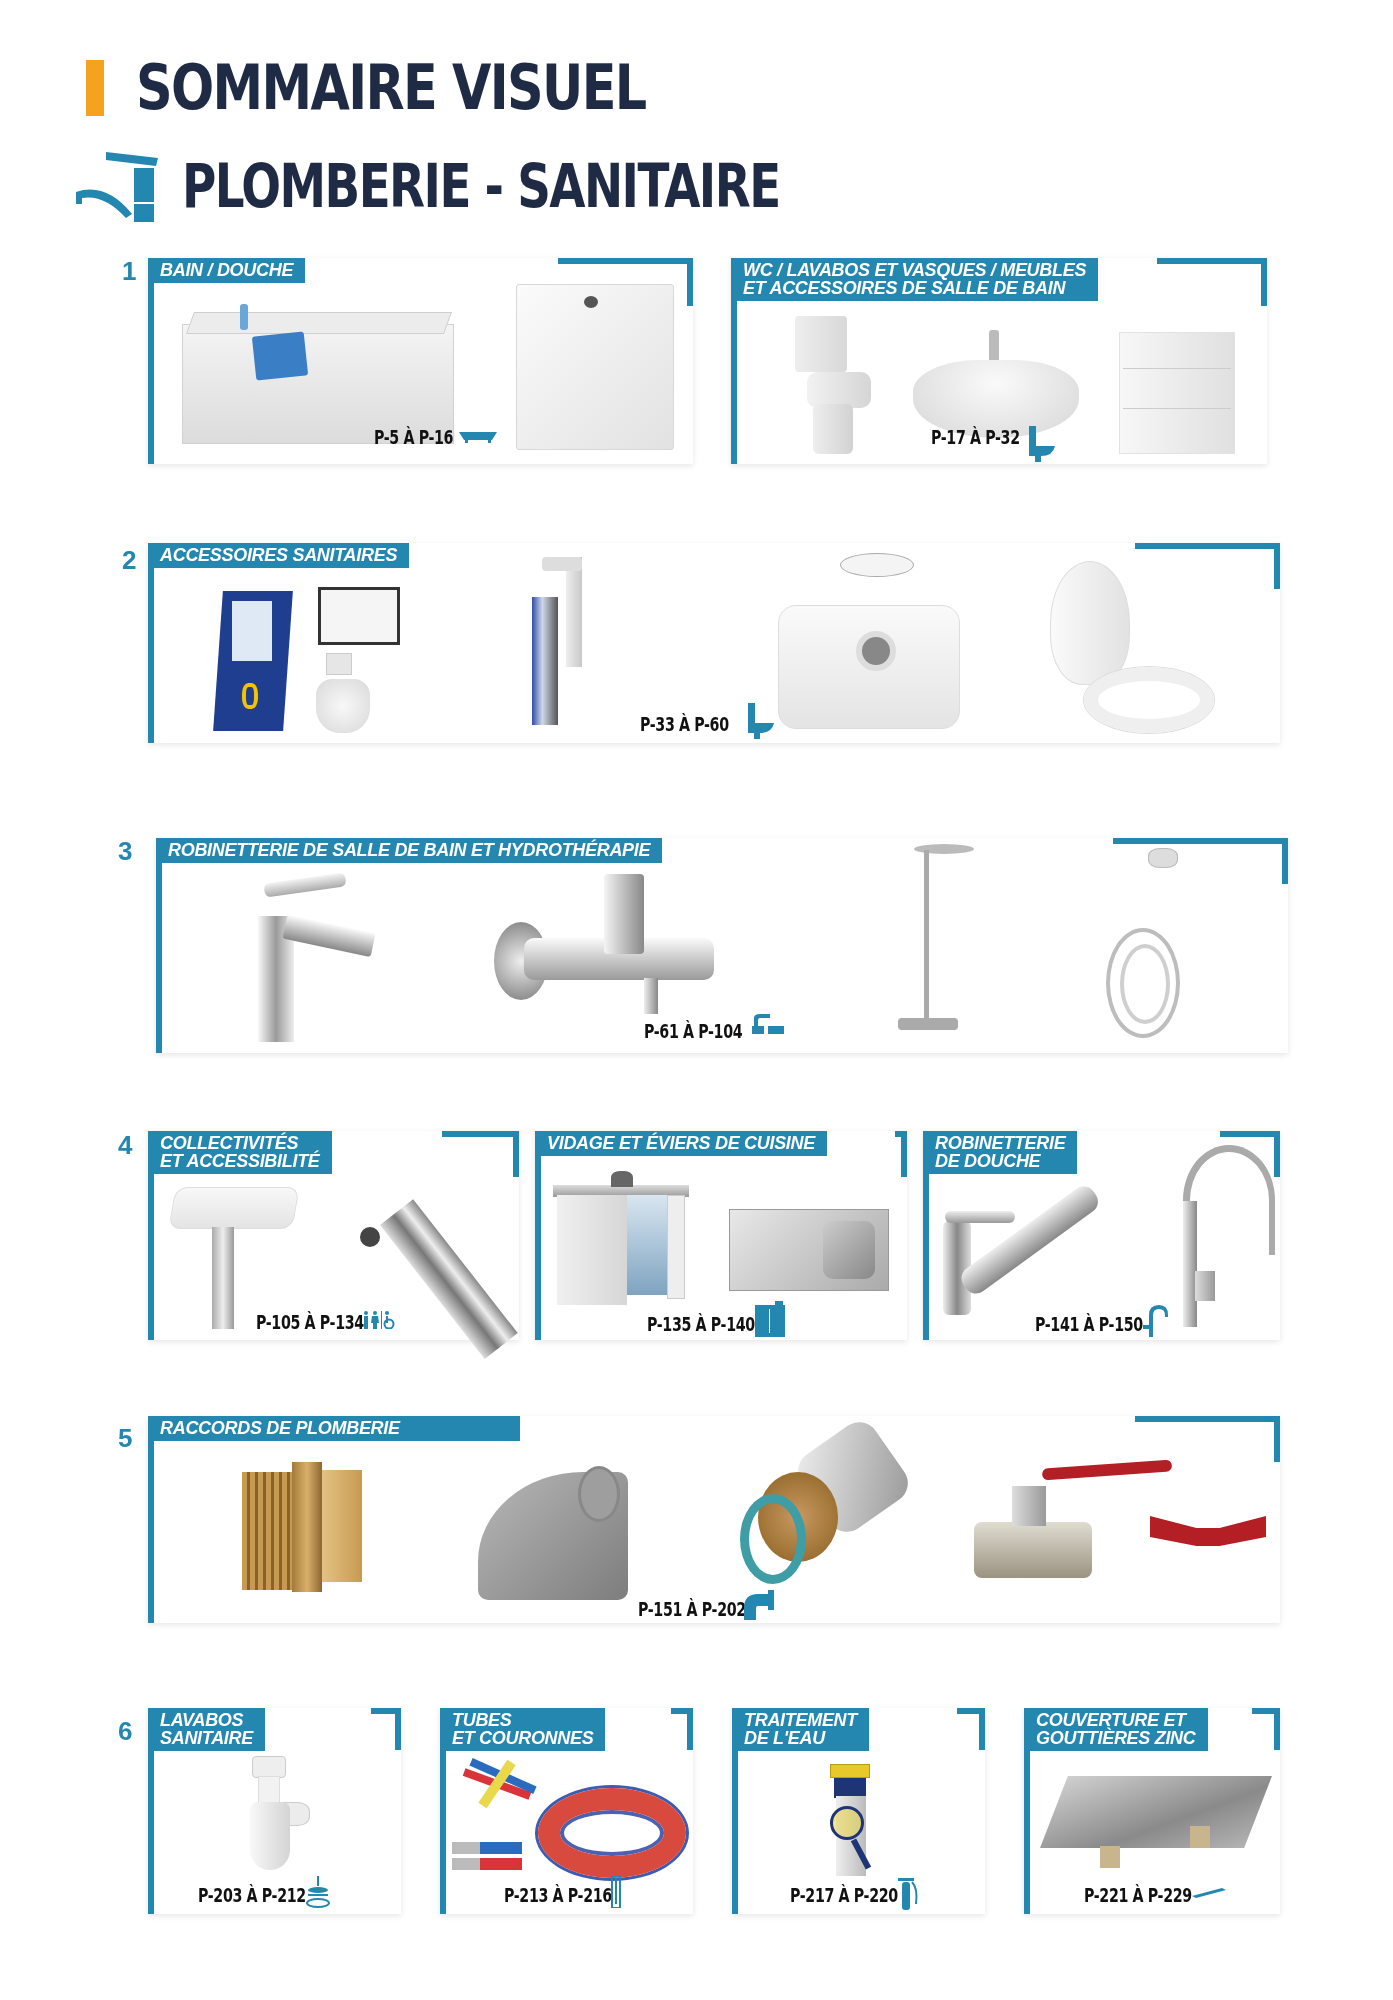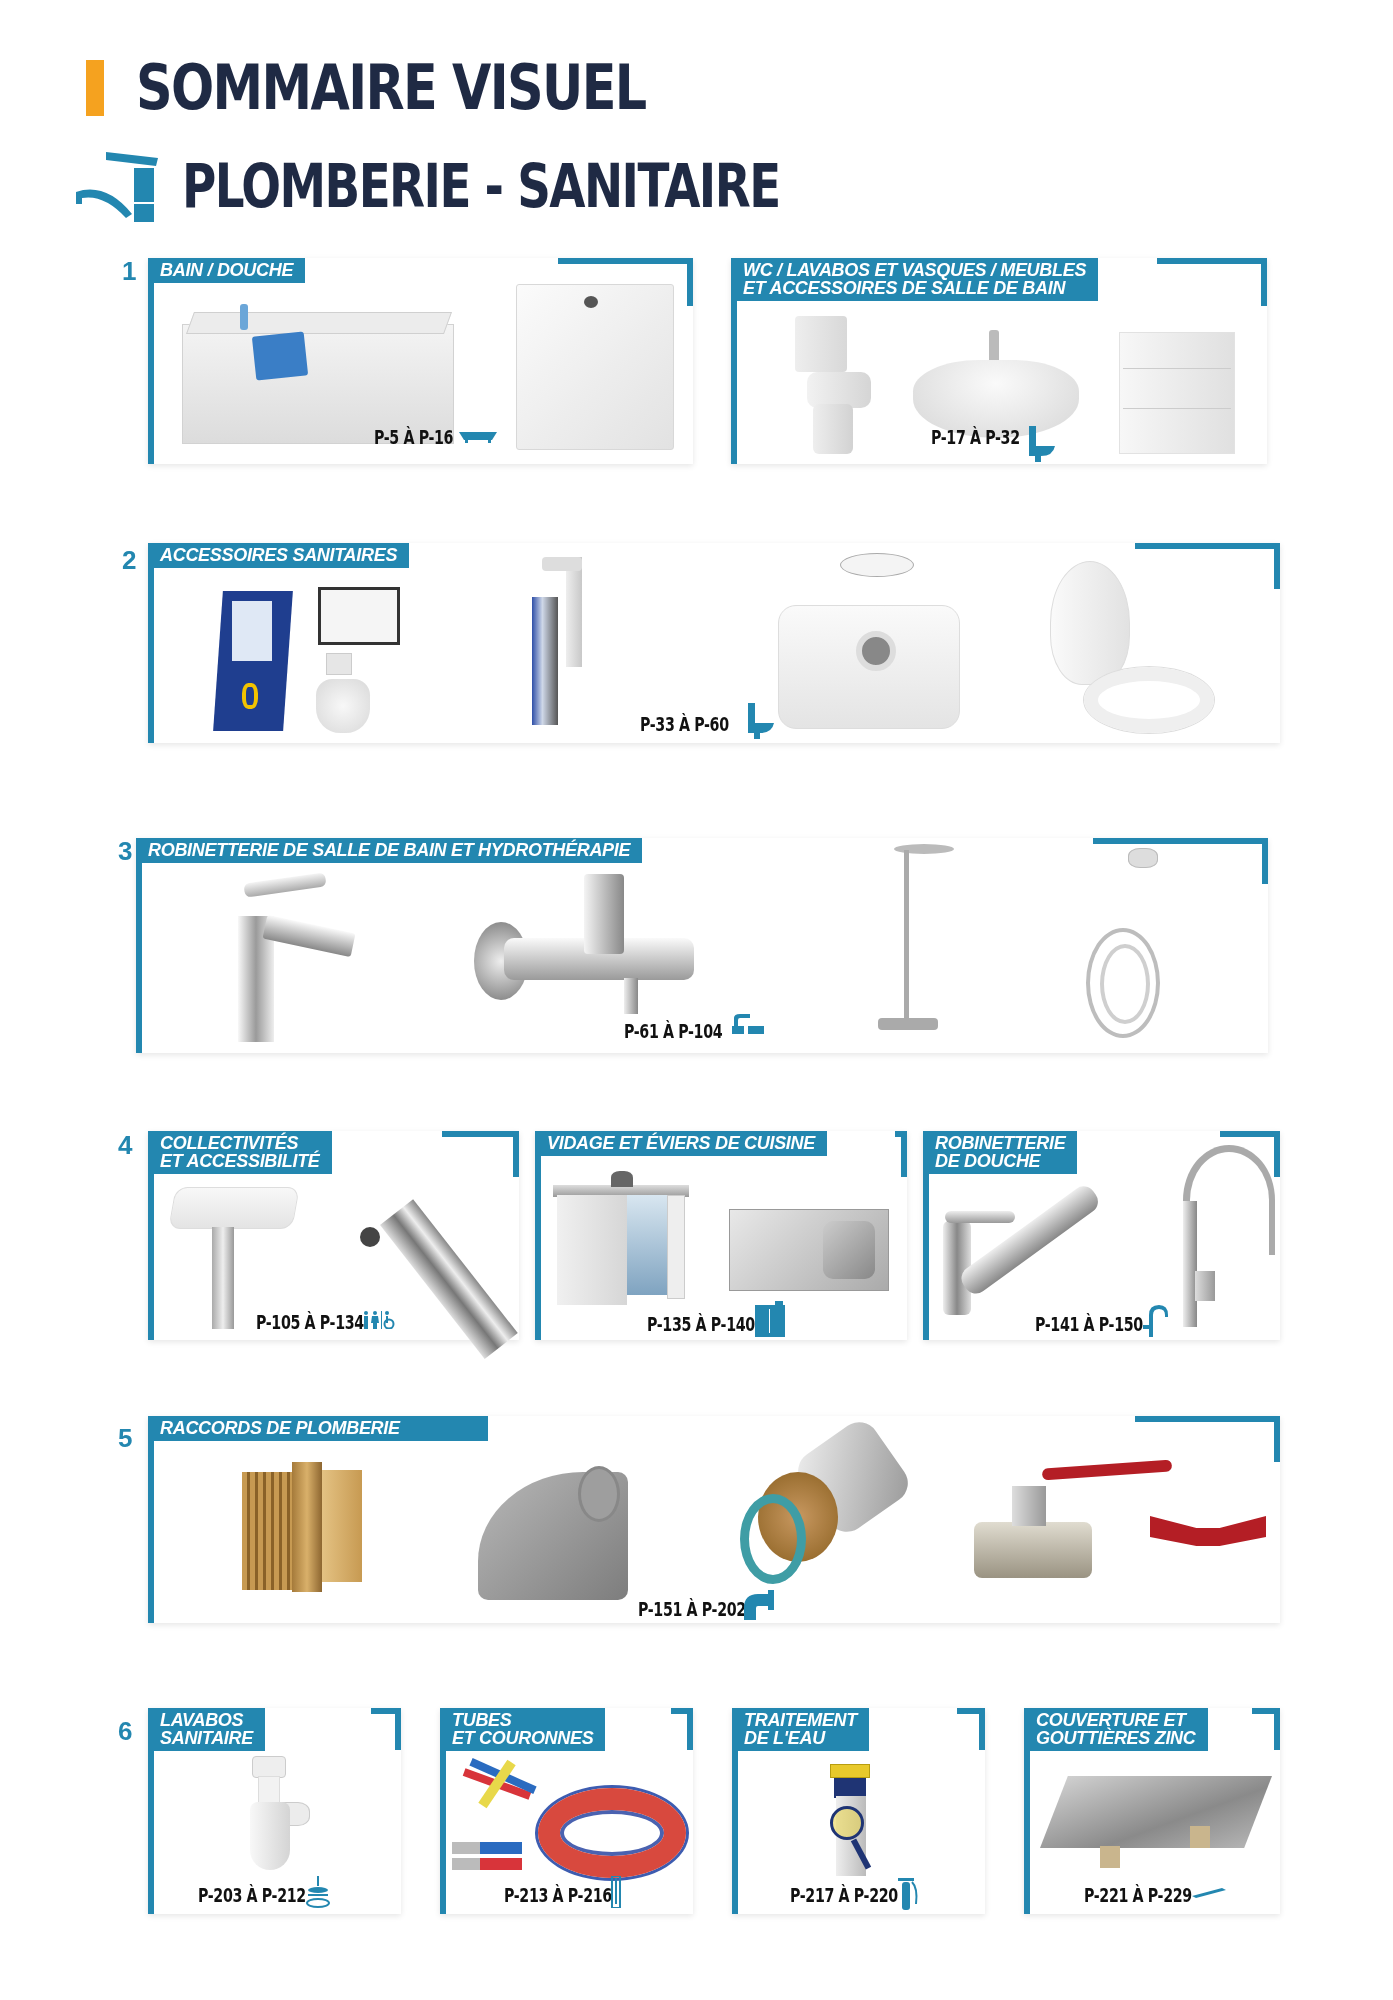--- a/index.html
+++ b/index.html
@@ -122,21 +122,21 @@
   </div>
   <div class="pages" style="left:486px; top:170px;">P-33 À P-60</div>
   <svg class="cat-icon" style="left:592px; top:160px; width:30px; height:36px;" viewBox="0 0 30 36">
     <rect x="2" y="0" width="7" height="22" fill="#2387b0"></rect>
       <path d="M2 20 L28 20 Q26 30 14 30 L14 36 L8 36 L8 30 L2 30 Z" fill="#2387b0"></path>
   </svg>
 </div>
 
 <div class="num" style="left:118px; top:838px;">3</div>
 
-<div class="card" style="left:136px; top:838px; width:1132px; height:215px;">
+<div class="card" style="left:156px; top:838px; width:1132px; height:215px;">
   <div class="label">
     <span>ROBINETTERIE DE SALLE DE BAIN ET HYDROTHÉRAPIE</span>
   </div>
   <div class="corner" style="width:175px; height:46px;"></div>
   <div class="prod" style="left:96px; top:36px; width:130px; height:170px;">
     <div class="shape" style="left:0; top:42px; width:36px; height:126px; background:linear-gradient(90deg,#f8f8f8,#9a9a9a 50%,#eee);"></div>
     <div class="shape" style="left:6px; top:4px; width:82px; height:14px; background:linear-gradient(180deg,#f4f4f4,#aaa); transform:rotate(-8deg); border-radius:6px;"></div>
     <div class="shape" style="left:26px; top:50px; width:90px; height:24px; background:linear-gradient(180deg,#fafafa,#888); transform:rotate(12deg); border-radius:3px;"></div>
   </div>
   <div class="prod" style="left:332px; top:36px; width:240px; height:150px;">
@@ -236,21 +236,21 @@
   <div class="pages" style="left:106px; top:182px;">P-141 À P-150</div>
   <svg class="cat-icon" style="left:212px; top:172px; width:28px; height:34px;" viewBox="0 0 28 34">
     <path d="M8 34 L8 12 Q8 2 18 2 Q27 2 27 12 L27 14 L24 14 L24 12 Q24 6 18 6 Q12 6 12 12 L12 34 Z" fill="#2387b0"></path>
       <rect x="2" y="22" width="6" height="4" fill="#2387b0"></rect>
   </svg>
 </div>
 
 <div class="num" style="left:118px; top:1425px;">5</div>
 
 <div class="card" style="left:148px; top:1416px; width:1132px; height:207px;">
-  <div class="label" style="padding-right:88px;">
+  <div class="label" style="padding-right:120px;">
     <span>RACCORDS DE PLOMBERIE</span>
   </div>
   <div class="corner" style="width:145px; height:46px;"></div>
   <div class="prod" style="left:88px; top:46px; width:130px; height:130px;">
     <div class="shape" style="left:0; top:10px; width:50px; height:118px; background:repeating-linear-gradient(90deg,#c79a52 0 5px,#8a6228 5px 8px);"></div>
     <div class="shape" style="left:50px; top:0; width:30px; height:130px; background:linear-gradient(90deg,#a57a3a,#d9b06a,#8d6630);"></div>
     <div class="shape" style="left:80px; top:8px; width:40px; height:112px; background:linear-gradient(90deg,#e4c283,#c79a52);"></div>
   </div>
   <div class="prod" style="left:324px; top:36px; width:160px; height:150px;">
     <div class="shape" style="left:0; top:20px; width:150px; height:128px; background:linear-gradient(135deg,#b8b8b8,#7d7d7d); border-radius:70% 10px 10px 10px;"></div>

